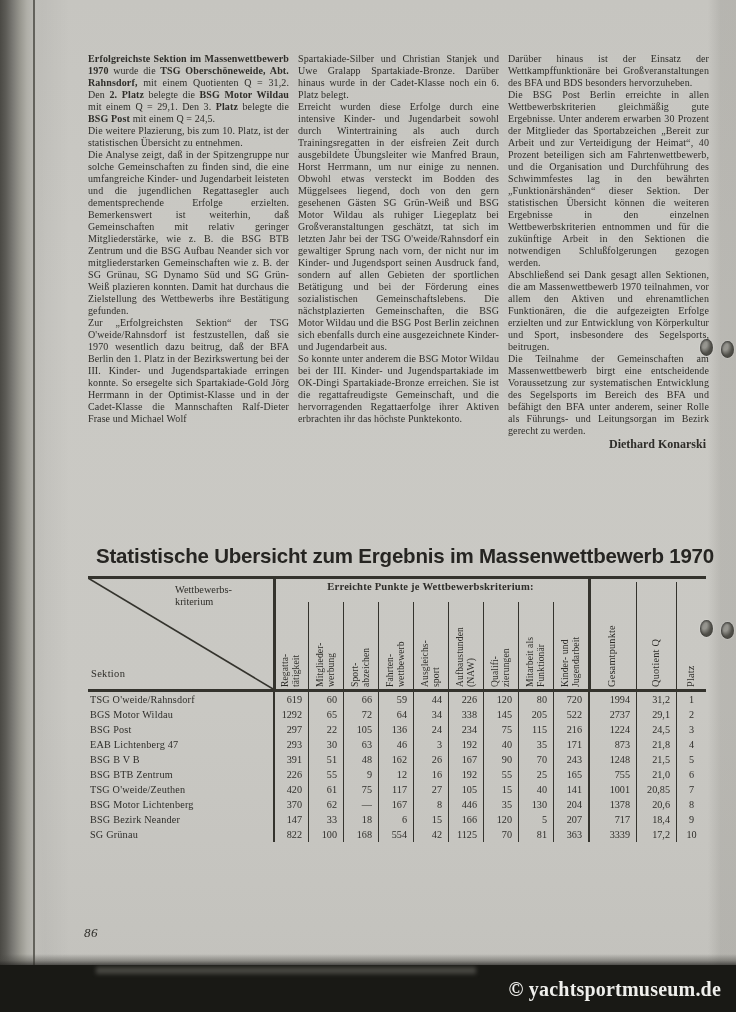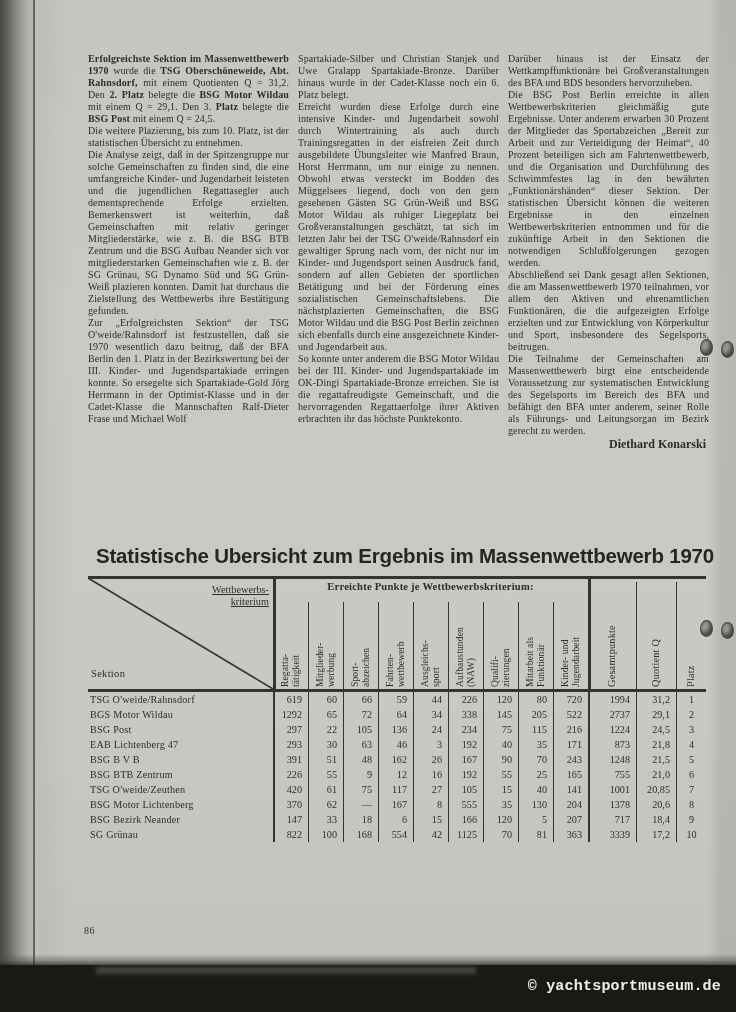--- a/index.html
+++ b/index.html
@@ -31,46 +31,46 @@
   .title{position:absolute;left:88px;top:536px;width:630px;margin:8px;
     font-family:Liberation Sans, sans-serif;font-weight:bold;font-size:20.5px;
     letter-spacing:-.2px;color:#262522;}
   
   .stats-table{position:absolute;left:88px;top:576px;width:618px;height:270px;font-size:10.2px;}
   .t-top{position:absolute;left:0;top:0;width:618px;height:2.5px;background:#34332d;}
   .t-hbot{position:absolute;left:0;top:113px;width:618px;height:3px;background:#34332d;}
   .vl{position:absolute;background:#34332d;}
   .corner{position:absolute;left:0;top:2px;width:185px;height:111px;}
   .corner svg{position:absolute;left:0;top:0;}
-  .corner-top{position:absolute;right:4px;top:6px;width:94px;text-align:right;line-height:1.18;font-size:10.3px;text-decoration:underline;}
+  .corner-top{position:absolute;right:4px;top:6px;width:94px;text-align:left;line-height:1.18;font-size:10.3px;}
   .corner-top span{display:block;}
   .corner-bottom{position:absolute;left:3px;bottom:10px;font-size:10.5px;letter-spacing:.3px;}
   .points-header{position:absolute;left:185px;top:5px;width:315px;text-align:center;
     font-weight:bold;font-size:10.6px;letter-spacing:.2px;}
   .hcell{position:absolute;overflow:visible;}
   .rot{position:absolute;left:0;top:0;transform-origin:0 0;transform:rotate(-90deg) translateX(-100%);
     display:flex;flex-direction:column;justify-content:center;text-align:left;
     line-height:1.12;}
   .rot span{display:block;white-space:nowrap;}
   .crit .rot{font-size:9.6px;letter-spacing:.1px;}
   .sum .rot{font-size:10.3px;letter-spacing:.2px;}
   .rows{position:absolute;left:0;top:116px;width:618px;}
   .trow{display:grid;grid-template-columns:185px repeat(9,35px) 48px 40px 30px;height:15px;line-height:15px;}
   .trow .name{padding-left:2px;letter-spacing:.2px;white-space:nowrap;overflow:hidden;}
   .trow .c{box-sizing:border-box;text-align:right;padding-right:6px;border-left:1px solid #34332d;font-size:10.2px;}
   .trow .c.bl2{border-left:2.5px solid #34332d;}
   .trow .c.platz{text-align:center;padding-right:0;}
   
-  .pagenum{position:absolute;left:84px;top:925px;font-size:10px;letter-spacing:.5px;}
+  .pagenum{position:absolute;left:84px;top:925px;font-size:13px;letter-spacing:.5px;font-style:italic;}
   .bottom-edge{position:absolute;left:0;bottom:47px;width:736px;height:11px;
     background:linear-gradient(180deg,rgba(0,0,0,0) 0,rgba(70,69,64,.45) 60%,rgba(40,39,36,.75) 100%);}
   .footer{position:absolute;left:0;bottom:0;width:736px;height:47px;background:#191915;}
   .footer .streak{position:absolute;left:96px;top:2px;width:380px;height:7px;background:#54534e;filter:blur(2px);opacity:.8;}
   .credit{position:absolute;right:15px;top:13px;color:#efefec;
-    font-family:Liberation Mono, monospace;font-weight:bold;font-size:15px;letter-spacing:.2px;}
+    font-family:Liberation Serif, serif;font-weight:bold;font-size:20px;letter-spacing:.2px;}
 </style>
 </head>
 <body>
 
 <div class="page">
 
   <div class="gutter"></div>
   <div class="gutter-line"></div>
   <div class="right-edge"></div>
 
@@ -314,21 +314,21 @@
           <div class="c">20,85</div>
           <div class="c platz">7</div>
         </div>
         <div class="trow">
           <div class="name">BSG Motor Lichtenberg</div>
           <div class="c bl2">370</div>
           <div class="c">62</div>
           <div class="c">—</div>
           <div class="c">167</div>
           <div class="c">8</div>
-          <div class="c">555</div>
+          <div class="c">446</div>
           <div class="c">35</div>
           <div class="c">130</div>
           <div class="c">204</div>
           <div class="c bl2">1378</div>
           <div class="c">20,6</div>
           <div class="c platz">8</div>
         </div>
         <div class="trow">
           <div class="name">BSG Bezirk Neander</div>
           <div class="c bl2">147</div>

